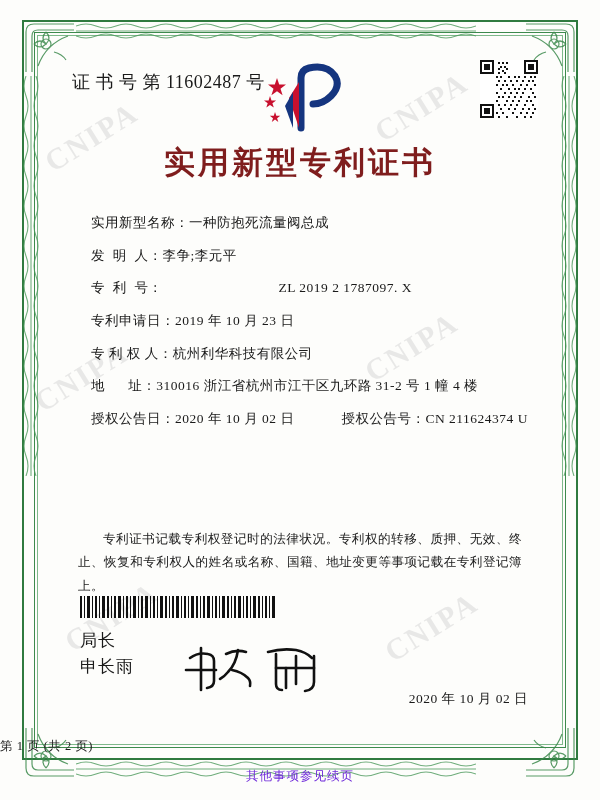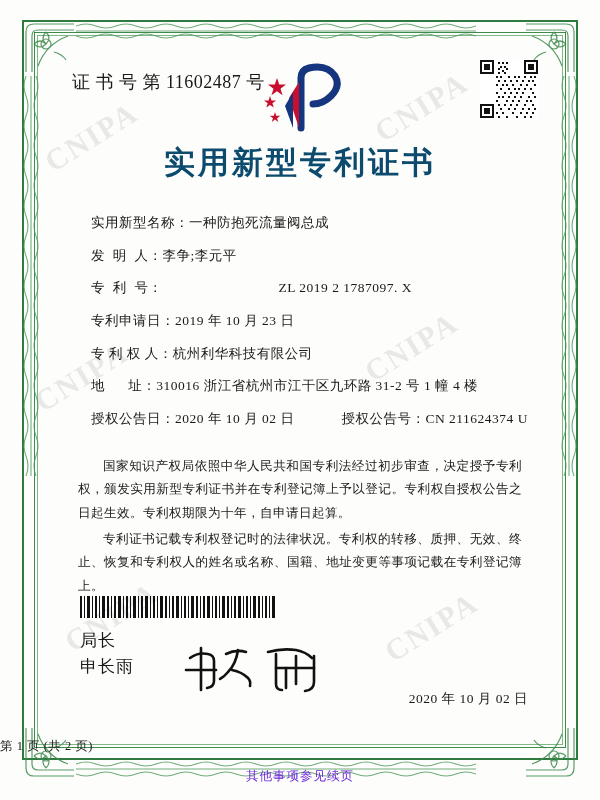--- a/index.html
+++ b/index.html
@@ -102,21 +102,21 @@
     right: 62px; top: 60px;
     width: 58px; height: 58px;
   }
   .title {
     position: absolute;
     left: 0; right: 0; top: 142px;
     text-align: center;
     font-size: 31px;
     font-weight: bold;
     letter-spacing: 3px;
-    color: #0c4a6e;
+    color: #7f1d1d;
   }
 
   
   .fields {
     position: absolute;
     left: 78px; top: 215px;
     width: 450px;
     font-size: 13.5px;
   }
   .row {
@@ -436,21 +436,20 @@
       <span class="val">310016 浙江省杭州市江干区九环路 31-2 号 1 幢 4 楼</span>
     </div>
     <div class="row">
       <span class="lbl">授权公告日：</span>
       <span class="val">2020 年 10 月 02 日</span>
       <span class="lbl2">授权公告号：</span>
       <span class="val2">CN 211624374 U</span>
     </div>
   </div>
 
-  <div class="para p1">国家知识产权局依照中华人民共和国专利法经过初步审查，决定授予专利权，颁发实用新型专利证书并在专利登记簿上予以登记。专利权自授权公告之日起生效。专利权期限为十年，自申请日起算。</div>
   <div class="para p2">专利证书记载专利权登记时的法律状况。专利权的转移、质押、无效、终止、恢复和专利权人的姓名或名称、国籍、地址变更等事项记载在专利登记簿上。</div>
 
   <svg class="barcode" viewBox="0 0 195 22" shape-rendering="crispEdges">
     <g fill="#111">
       <rect x="0" y="0" width="2" height="22"></rect>
         <rect x="4" y="0" width="1" height="22"></rect>
       <rect x="7" y="0" width="3" height="22"></rect>
         <rect x="12" y="0" width="1" height="22"></rect>
       <rect x="15" y="0" width="2" height="22"></rect>
         <rect x="19" y="0" width="1" height="22"></rect>

